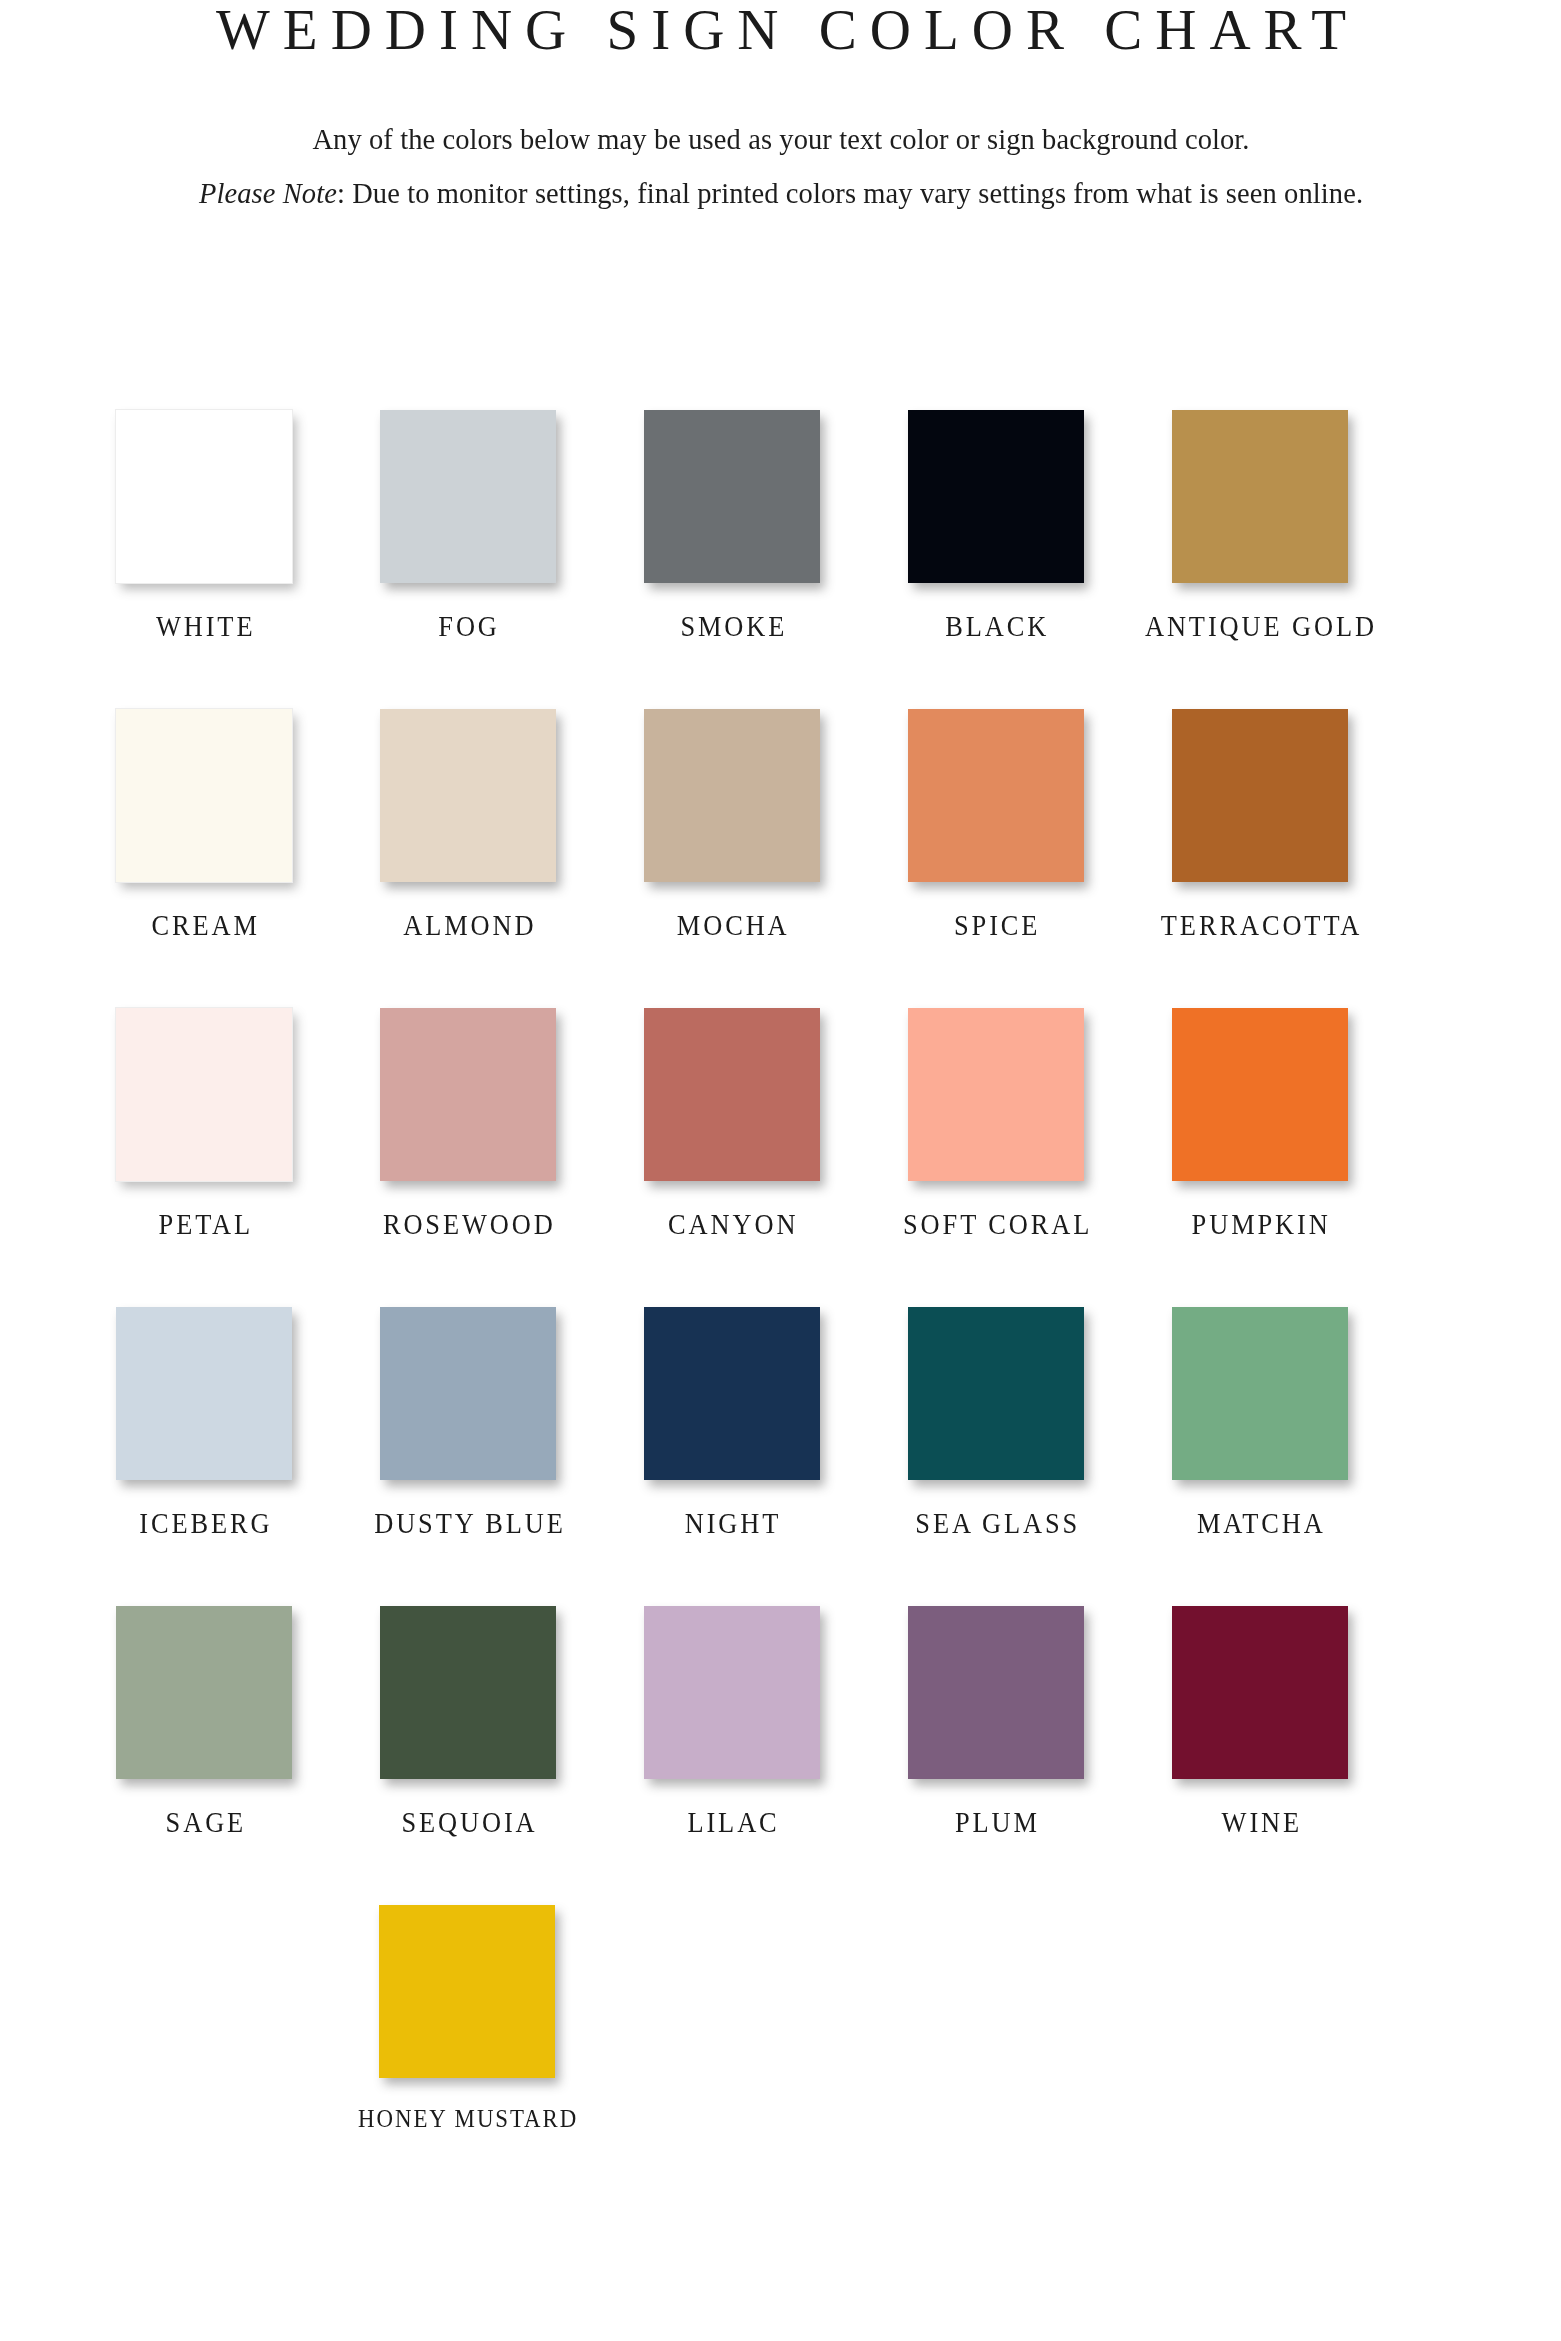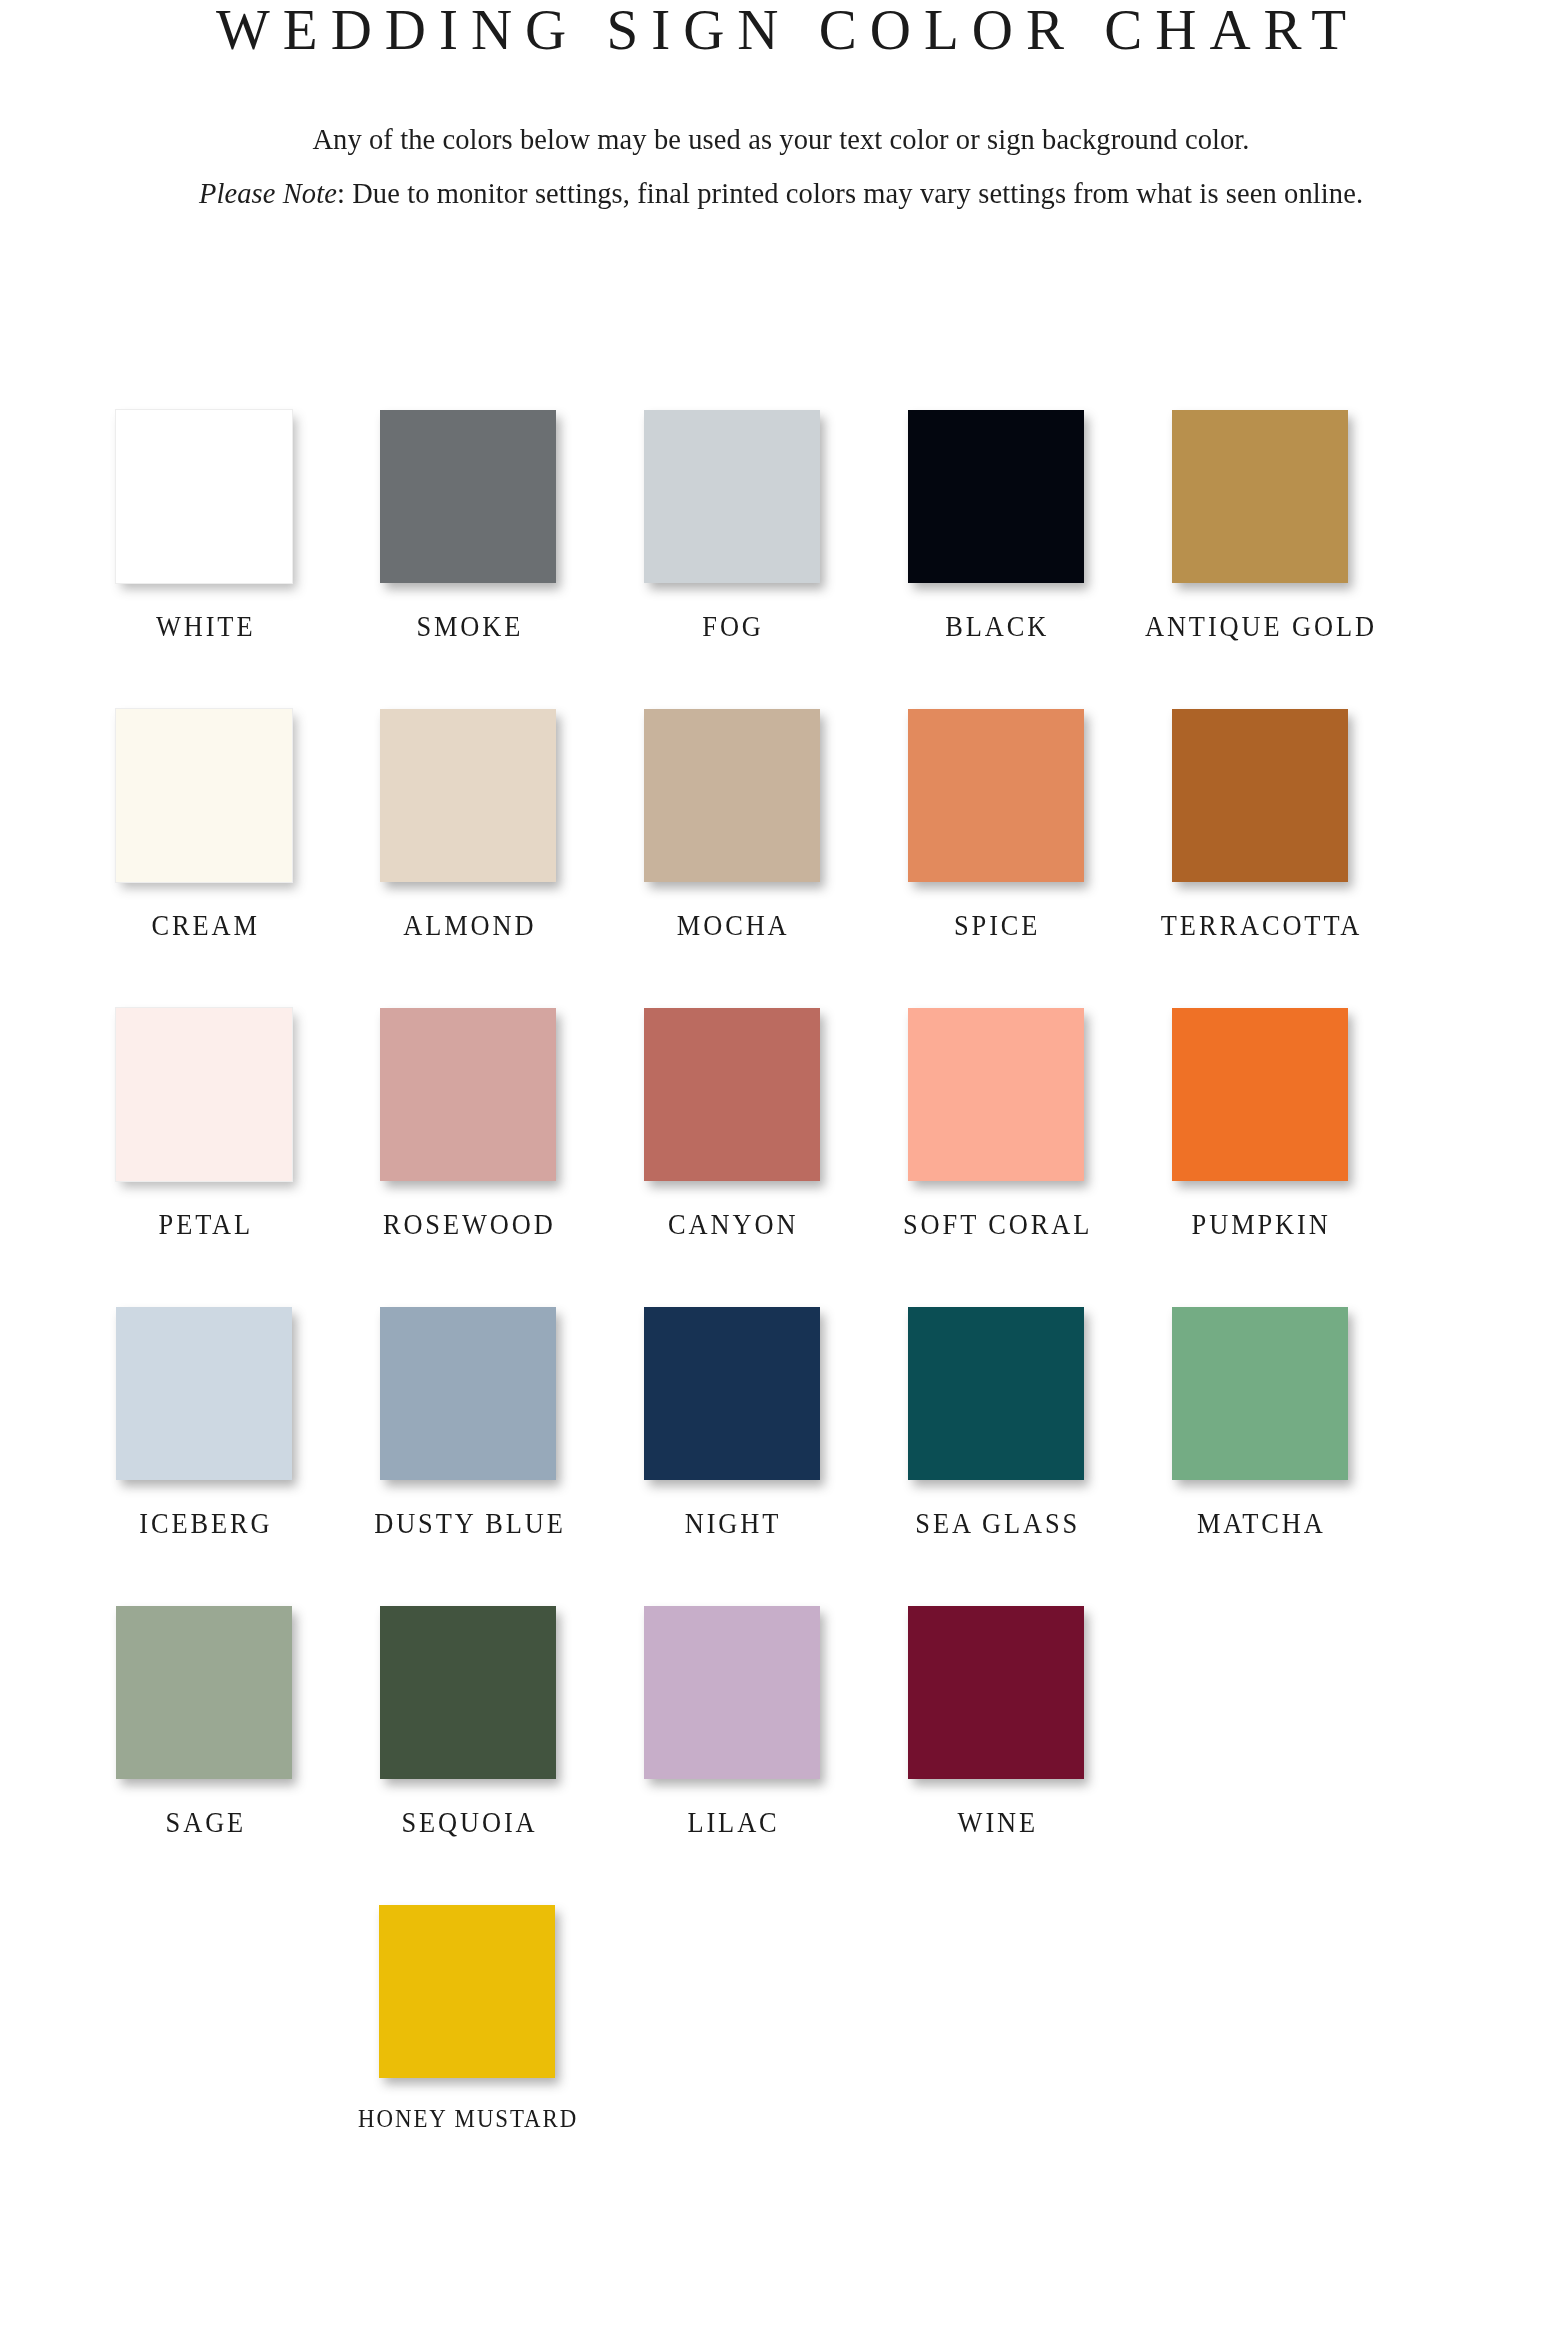--- a/index.html
+++ b/index.html
@@ -94,28 +94,28 @@
     </div>
   </div>
 
   <div class="grid" id="swatch-grid">
       <div class="row">
         <div class="cell">
           <div class="swatch bordered" style="background: rgb(255, 255, 255);"></div>
           <div class="label">WHITE</div>
         </div>
         <div class="cell">
+          <div class="swatch" style="background: rgb(204, 210, 214);"></div>
+          <div class="label">FOG</div>
+        </div>
+        <div class="cell">
           <div class="swatch" style="background: rgb(107, 111, 114);"></div>
           <div class="label">SMOKE</div>
         </div>
         <div class="cell">
-          <div class="swatch" style="background: rgb(204, 210, 214);"></div>
-          <div class="label">FOG</div>
-        </div>
-        <div class="cell">
           <div class="swatch" style="background: rgb(3, 6, 15);"></div>
           <div class="label">BLACK</div>
         </div>
         <div class="cell">
           <div class="swatch" style="background: rgb(184, 144, 77);"></div>
           <div class="label">ANTIQUE GOLD</div>
         </div>
       </div>
       <div class="row">
         <div class="cell">
@@ -190,20 +190,24 @@
         </div>
         <div class="cell">
           <div class="swatch" style="background: rgb(66, 84, 63);"></div>
           <div class="label">SEQUOIA</div>
         </div>
         <div class="cell">
           <div class="swatch" style="background: rgb(199, 174, 201);"></div>
           <div class="label">LILAC</div>
         </div>
         <div class="cell">
+          <div class="swatch" style="background: rgb(124, 94, 126);"></div>
+          <div class="label">PLUM</div>
+        </div>
+        <div class="cell">
           <div class="swatch" style="background: rgb(115, 16, 46);"></div>
           <div class="label">WINE</div>
         </div>
       </div>
       <div class="row centered">
         <div class="cell">
           <div class="swatch" style="background: rgb(235, 190, 7);"></div>
           <div class="label">HONEY MUSTARD</div>
         </div>
       </div>

